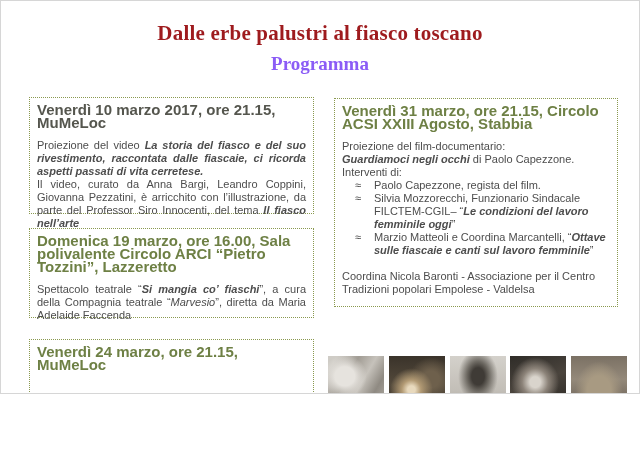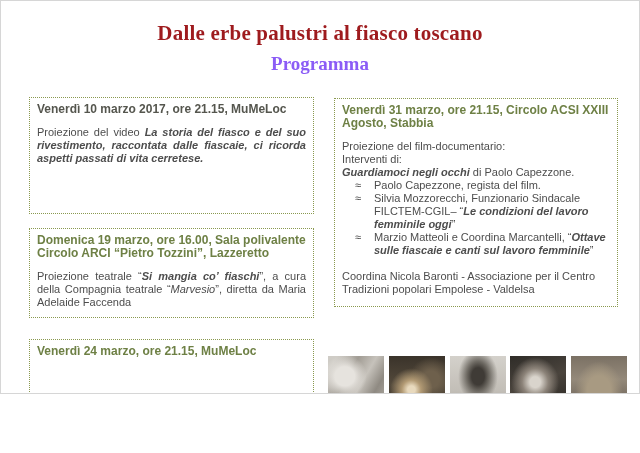--- a/index.html
+++ b/index.html
@@ -16,21 +16,21 @@
   }
   .subtitle {
     position:absolute; top:52px; left:0; width:100%; text-align:center;
     font-family:"Liberation Serif", serif; font-weight:bold;
     font-size:19px; color:#8b5cf6;
   }
   .box {
     position:absolute; border:1px dotted #8a994f;
     padding:5px 7px; font-size:11px; line-height:13px; color:#4d4d4d;
   }
-  .hdr { font-weight:bold; font-size:12px; line-height:13px; margin-bottom:10px; color:#6e8045; }
+  .hdr { font-weight:bold; font-size:15px; line-height:13px; margin-bottom:10px; color:#6e8045; }
   .hdr-gray { color:#55564e; }
   .just { text-align:justify; }
   .bi { font-weight:bold; font-style:italic; }
   .it { font-style:italic; }
   #box1 { left:28px; top:96px;  width:285px; height:117px; }
   #box2 { left:28px; top:227px; width:285px; height:90px;  }
   #box3 { left:28px; top:338px; width:285px; height:81px;  }
   #box4 { left:333px; top:97px; width:284px; height:209px; }
   .gap { height:13px; }
   .bullets { list-style:none; }
@@ -62,36 +62,37 @@
 <body>
 
 <div class="slide">
 
   <div class="title">Dalle erbe palustri al fiasco toscano</div>
   <div class="subtitle">Programma</div>
 
   <section class="box" id="box1">
     <p class="hdr hdr-gray">Venerdì 10 marzo 2017, ore 21.15, MuMeLoc</p>
     <p class="just"><span>Proiezione del video </span><span class="bi">La storia del fiasco e del suo rivestimento, raccontata dalle fiascaie, ci ricorda aspetti passati di vita cerretese.</span></p>
+    <p class="just"><span>Il video, curato da Anna Bargi, Leandro Coppini, Giovanna Pezzatini, è arricchito con l’illustrazione, da parte del Professor Siro Innocenti, del tema </span><span class="bi">Il fiasco nell’arte</span></p>
   </section>
 
   <section class="box" id="box2">
     <p class="hdr">Domenica 19 marzo, ore 16.00, Sala polivalente Circolo ARCI “Pietro Tozzini”, Lazzeretto</p>
-    <p class="just"><span>Proiezione teatrale “</span><span class="bi">Si mangia co’ fiaschi</span><span>”, a cura della Compagnia teatrale “</span><span class="it">Marvesio</span><span>”, diretta da Maria Adelaide Faccenda</span></p>
+    <p class="just"><span>Spettacolo teatrale “</span><span class="bi">Si mangia co’ fiaschi</span><span>”, a cura della Compagnia teatrale “</span><span class="it">Marvesio</span><span>”, diretta da Maria Adelaide Faccenda</span></p>
   </section>
 
   <section class="box" id="box3">
     <p class="hdr">Venerdì 24 marzo, ore 21.15, MuMeLoc</p>
   </section>
 
   <section class="box" id="box4">
     <p class="hdr">Venerdì 31 marzo, ore 21.15, Circolo ACSI  XXIII Agosto, Stabbia</p>
     <p>Proiezione del film-documentario:</p>
+    <p><span class="bi">Guardiamoci negli occhi</span><span> di Paolo Capezzone.</span></p>
     <p>Interventi di:</p>
-    <p><span class="bi">Guardiamoci negli occhi</span><span> di Paolo Capezzone.</span></p>
     <ul class="bullets">
       <li>
         <span class="marker">≈</span><span>Paolo Capezzone, regista del film.</span><span class="bi"></span><span></span>
       </li>
       <li>
         <span class="marker">≈</span><span>Silvia Mozzorecchi, Funzionario Sindacale FILCTEM-CGIL– “</span><span class="bi">Le condizioni del lavoro femminile oggi</span><span>”</span>
       </li>
       <li>
         <span class="marker">≈</span><span>Marzio Matteoli e Coordina Marcantelli, “</span><span class="bi">Ottave sulle fiascaie e canti sul lavoro femminile</span><span>”</span>
       </li>

